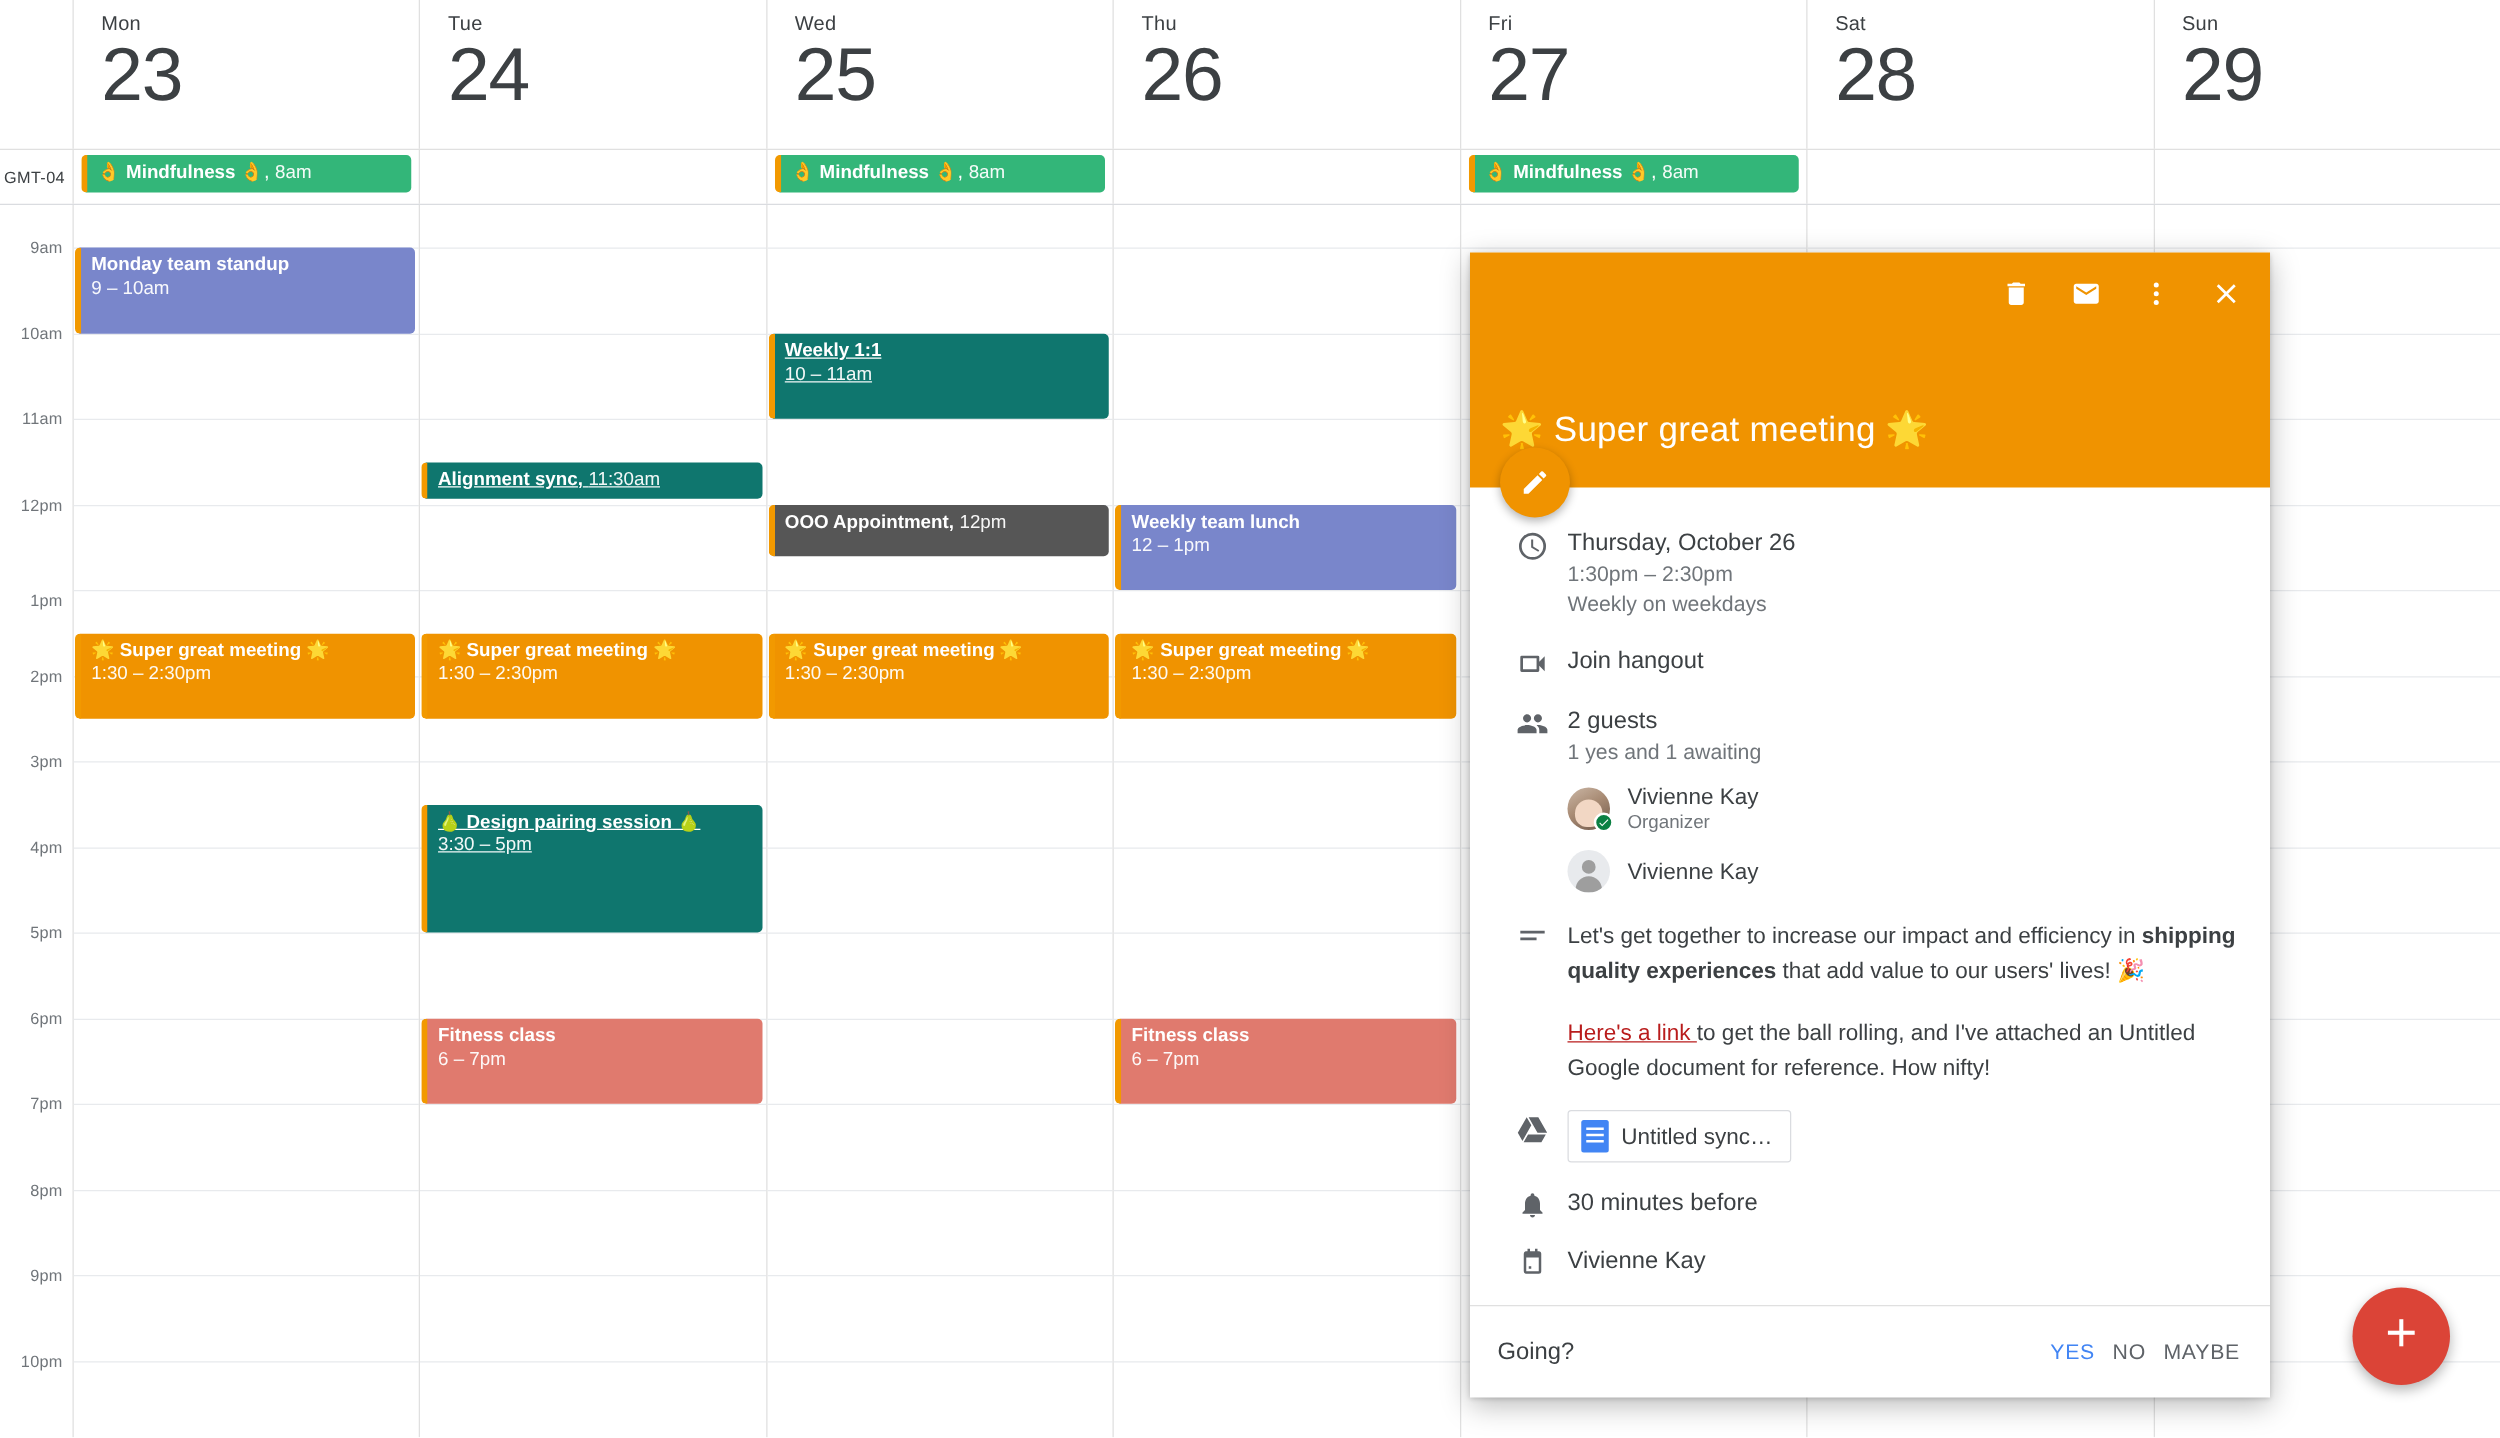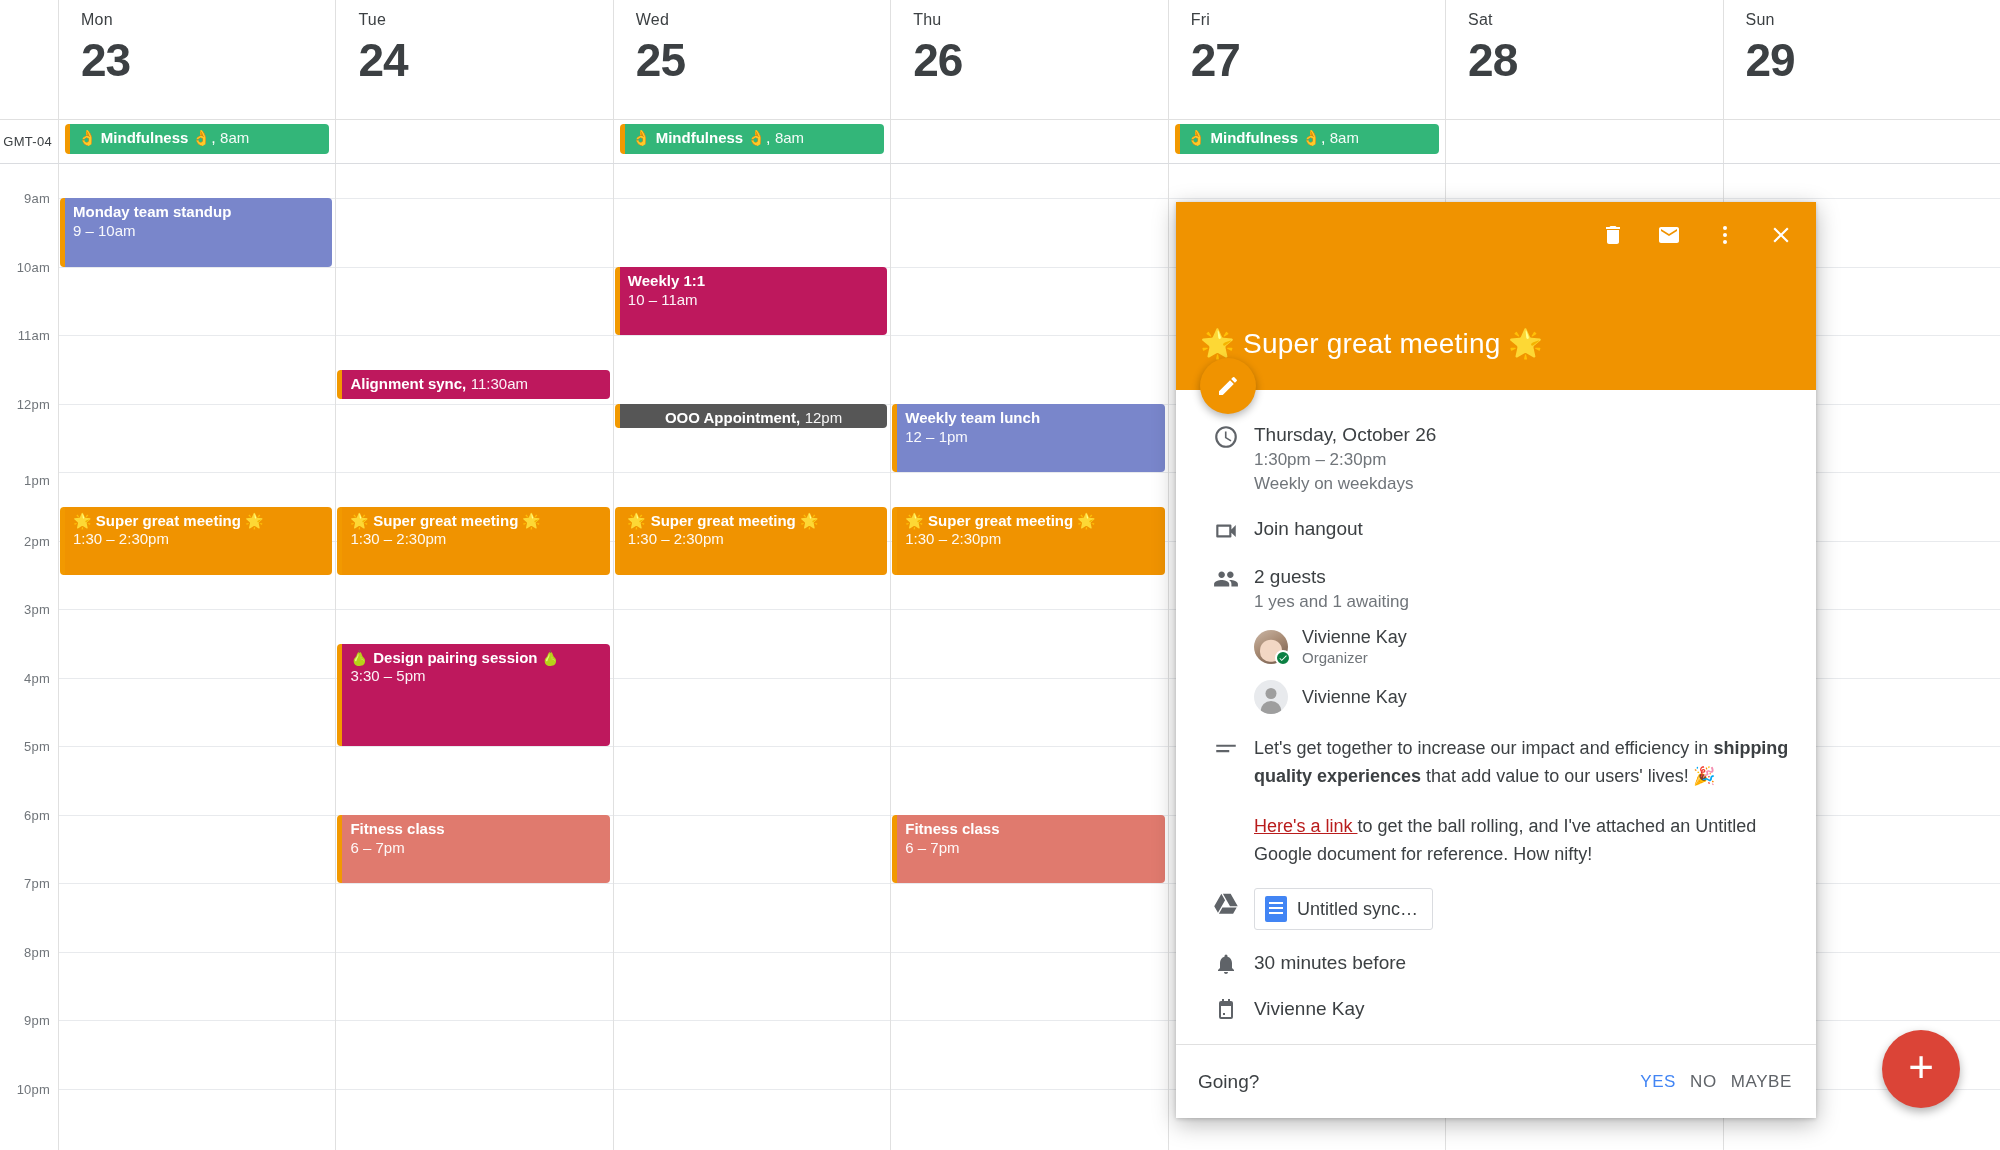--- a/index.html
+++ b/index.html
@@ -21,21 +21,21 @@
   }
   .gutter-head { width: 58px; flex: 0 0 58px; }
   .day-head {
     flex: 1 1 0; border-left: 1px solid #e0e0e0;
     padding: 10px 0 0 22px;
   }
   .day-name {
     font-size: 16px; color: #3c4043; letter-spacing: .2px; line-height: 20px;
   }
   .day-num {
-    font-size: 46px; color: #3c4043; line-height: 56px; font-weight: 700;
+    font-size: 60px; color: #3c4043; line-height: 56px; font-weight: 400;
     letter-spacing: -1px; margin-top: 2px;
   }
 
   
   #allday-row {
     position: absolute; left: 0; top: 120px; width: 2000px; height: 44px;
     display: flex; border-bottom: 1px solid #dadce0; z-index: 4; background:#fff;
   }
   #allday-row .gutter-head {
     width: 58px; flex: 0 0 58px; display:flex; align-items:center; justify-content:flex-end;
@@ -70,21 +70,21 @@
     color: #fff; padding: 5px 8px 0 8px;
     cursor: pointer; line-height: 1.25;
   }
   .ev .ev-title { font-size: 15px; font-weight: bold; white-space: nowrap; }
   .ev .ev-time  { font-size: 15px; font-weight: normal; opacity: .95; }
   .ev.one-line { padding-top: 4px; }
   .ev.one-line .ev-title { display: inline; }
   .ev.one-line .ev-time  { display: inline; font-weight: normal; }
   .ev.green  { background: #33b679; }
   .ev.purple { background: #7986cb; }
-  .ev.amber  { background: #be185d; }
+  .ev.amber  { background: #0f766e; text-decoration: underline; }
   .ev.orange { background: #f09300; }
   .ev.gray   { background: #565656; }
   .ev.red    { background: #e07a6e; }
 
   
   #fab {
     position: absolute; right: 40px; bottom: 42px;
     width: 78px; height: 78px; border-radius: 50%;
     background: #db4437; color: #fff; z-index: 30;
     display: flex; align-items: center; justify-content: center;
@@ -330,21 +330,21 @@
           <div class="hour-line" style="top: 582.25px;"></div>
           <div class="hour-line" style="top: 650.75px;"></div>
           <div class="hour-line" style="top: 719.25px;"></div>
           <div class="hour-line" style="top: 787.75px;"></div>
           <div class="hour-line" style="top: 856.25px;"></div>
           <div class="hour-line" style="top: 924.75px;"></div>
           <div class="ev amber" style="top: 102.75px; height: 68.5px;">
             <div class="ev-title">Weekly 1:1</div>
             <div class="ev-time">10 – 11am</div>
           </div>
-          <div class="ev gray one-line" style="top: 239.75px; height: 24px; text-align: center;"><span class="ev-title">OOO Appointment,</span> <span class="ev-time">12pm</span></div>
+          <div class="ev gray one-line" style="top: 239.75px; height: 41px;"><span class="ev-title">OOO Appointment,</span> <span class="ev-time">12pm</span></div>
           <div class="ev orange" style="top: 342.5px; height: 68.5px;">
             <div class="ev-title">🌟 Super great meeting 🌟</div>
             <div class="ev-time">1:30 – 2:30pm</div>
           </div>
         </div>
         <div class="day-col">
           <div class="hour-line" style="top: 34.25px;"></div>
           <div class="hour-line" style="top: 102.75px;"></div>
           <div class="hour-line" style="top: 171.25px;"></div>
           <div class="hour-line" style="top: 239.75px;"></div>

